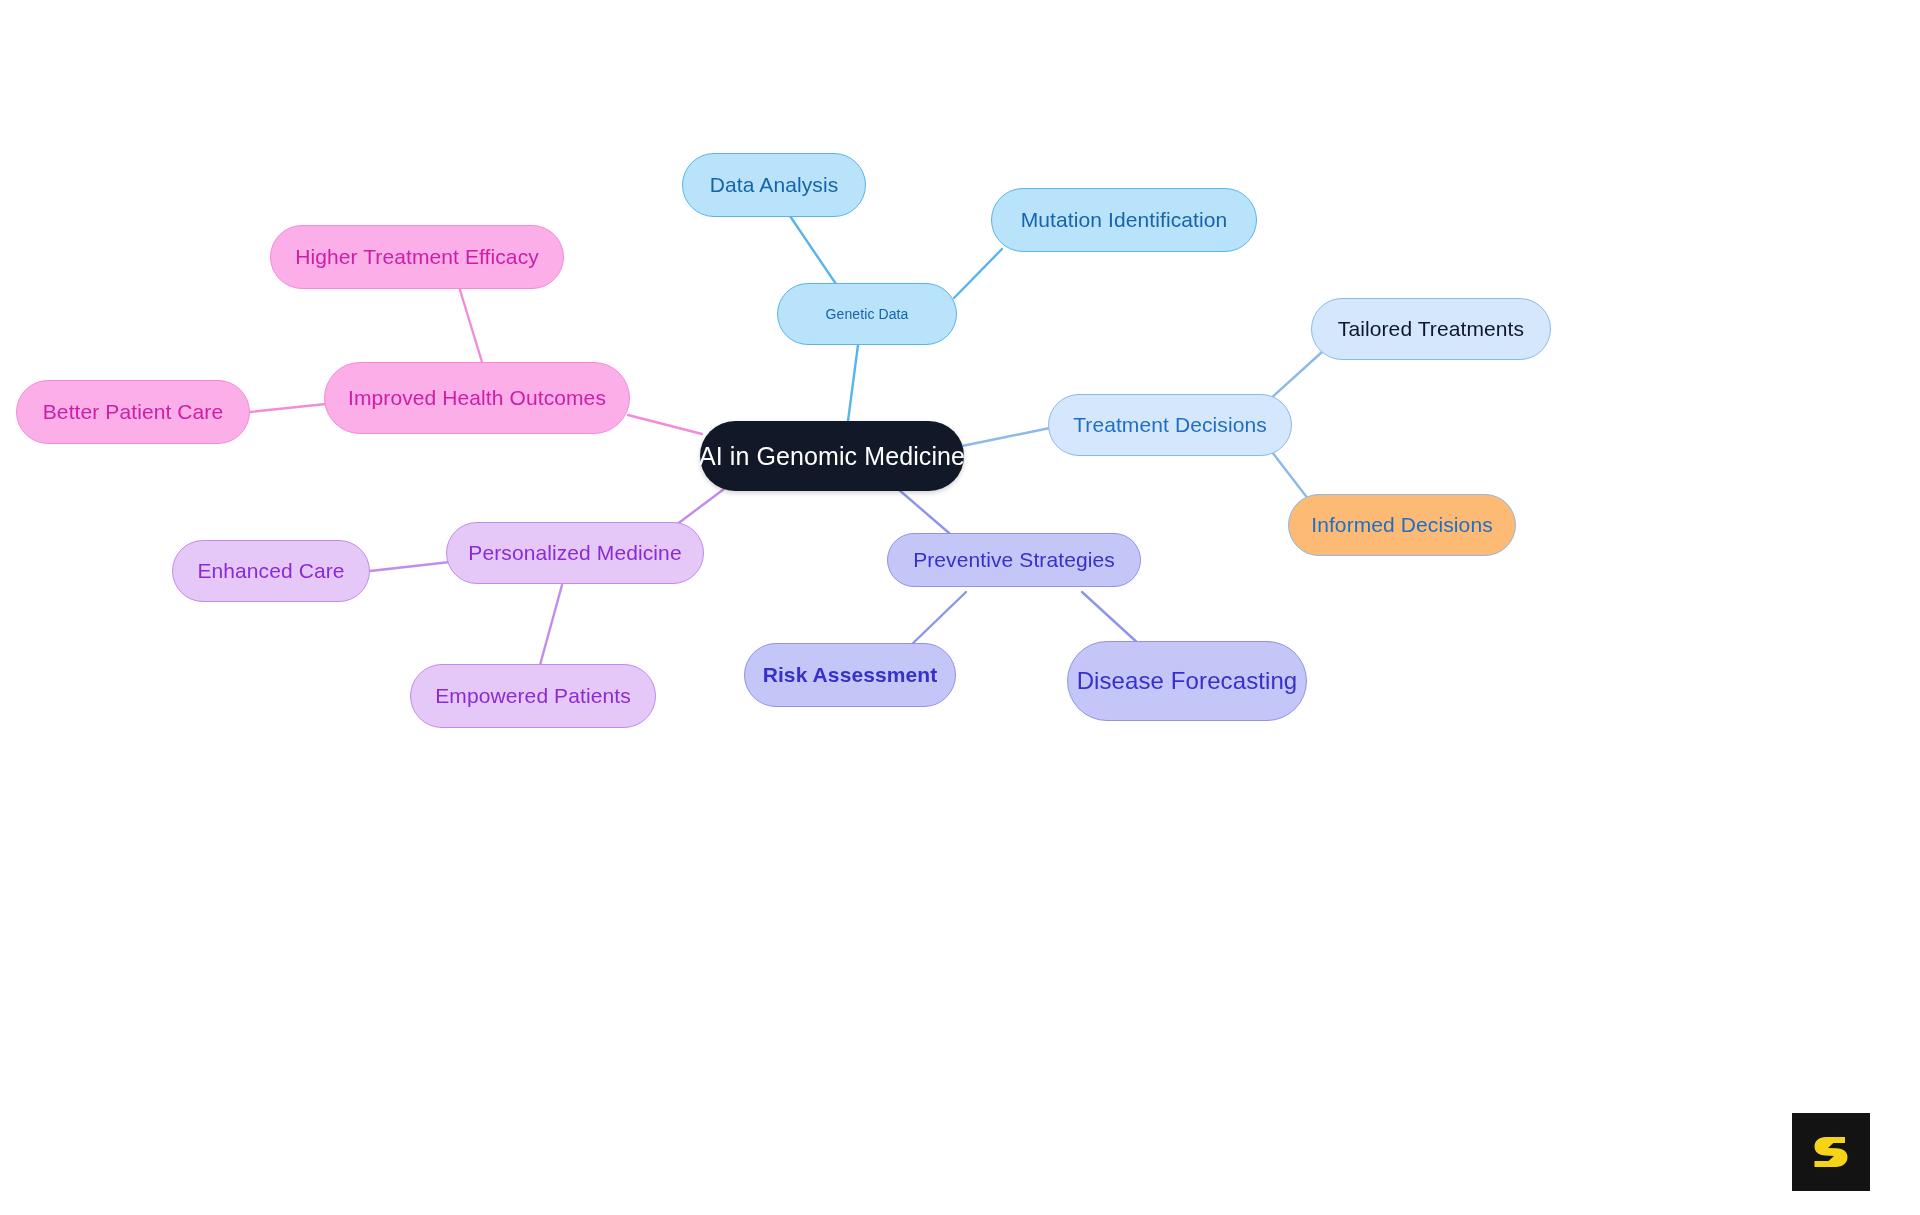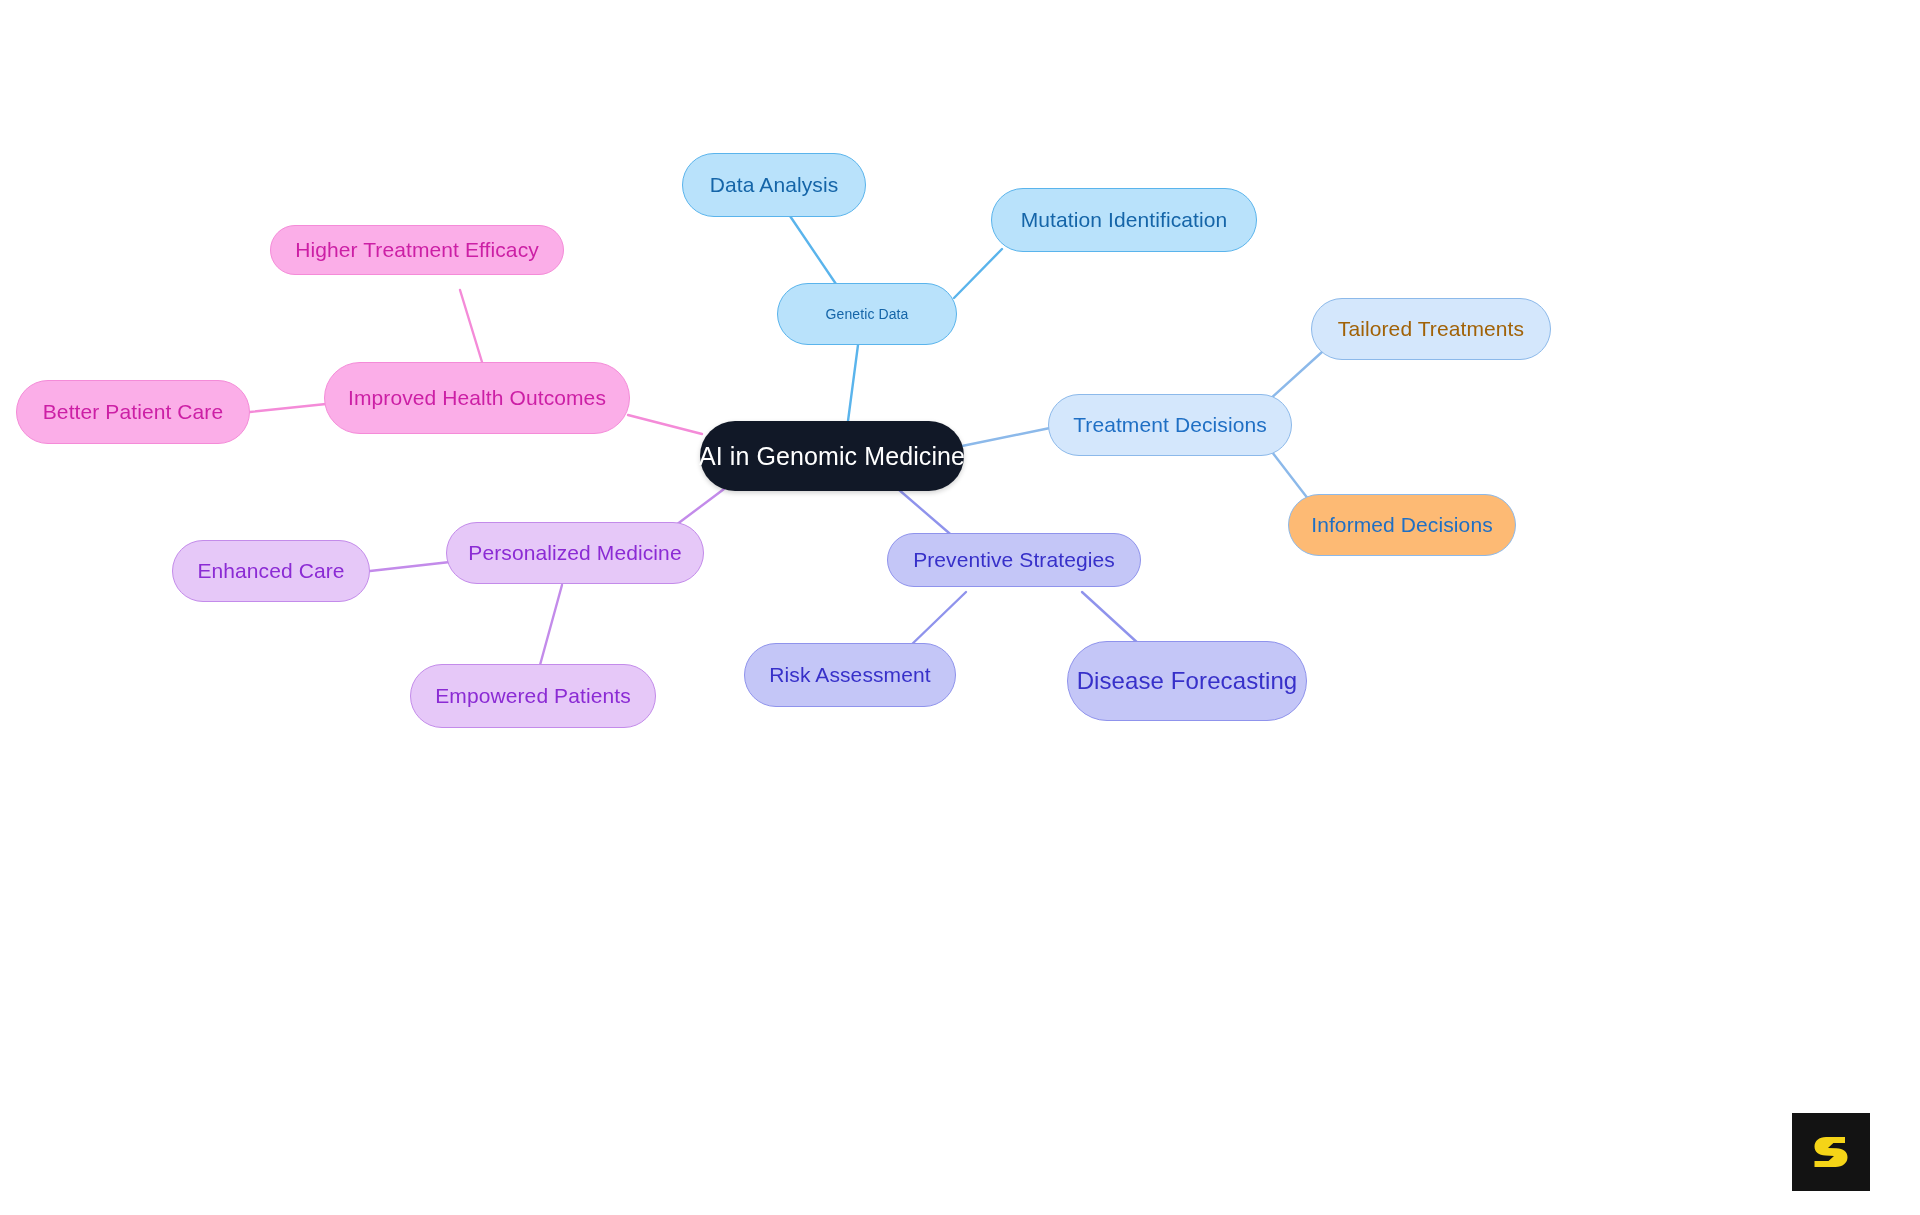--- a/index.html
+++ b/index.html
@@ -87,48 +87,48 @@
   <div id="node-layer">
       <div class="node" style="left: 682px; top: 153px; width: 184px; height: 64px; background: rgb(185, 226, 251); color: rgb(21, 101, 168); font-size: 21px; border-color: rgb(90, 180, 236);">
         <span class="node-label">Data Analysis</span>
       </div>
       <div class="node" style="left: 991px; top: 188px; width: 266px; height: 64px; background: rgb(185, 226, 251); color: rgb(21, 101, 168); font-size: 21px; border-color: rgb(90, 180, 236);">
         <span class="node-label">Mutation Identification</span>
       </div>
       <div class="node" style="left: 777px; top: 283px; width: 180px; height: 62px; background: rgb(185, 226, 251); color: rgb(21, 101, 168); font-size: 14px; border-color: rgb(90, 180, 236); align-items: center;">
         <span class="node-label">Genetic Data</span>
       </div>
-      <div class="node" style="left: 1311px; top: 298px; width: 240px; height: 62px; background: rgb(212, 231, 252); color: #a16207; font-size: 21px; border-color: rgb(140, 185, 234);">
+      <div class="node" style="left: 1311px; top: 298px; width: 240px; height: 62px; background: rgb(212, 231, 252); color: #0f172a; font-size: 21px; border-color: rgb(140, 185, 234);">
         <span class="node-label">Tailored Treatments</span>
       </div>
       <div class="node" style="left: 1288px; top: 494px; width: 228px; height: 62px; background: #fdba74; color: rgb(31, 111, 196); font-size: 21px; border-color: rgb(140, 185, 234);">
         <span class="node-label">Informed Decisions</span>
       </div>
       <div class="node" style="left: 1048px; top: 394px; width: 244px; height: 62px; background: rgb(212, 231, 252); color: rgb(31, 111, 196); font-size: 21px; border-color: rgb(140, 185, 234);">
         <span class="node-label">Treatment Decisions</span>
       </div>
-      <div class="node" style="left: 744px; top: 643px; width: 212px; height: 64px; background: rgb(196, 198, 247); color: rgb(55, 48, 201); font-size: 21px; border-color: rgb(143, 147, 236);">
+      <div class="node" style="left: 744px; top: 643px; width: 212px; height: 64px; background: rgb(196, 198, 247); color: rgb(55, 48, 201); font-size: 21px; border-color: rgb(143, 147, 236); font-weight: bold;">
         <span class="node-label">Risk Assessment</span>
       </div>
       <div class="node" style="left: 1067px; top: 641px; width: 240px; height: 80px; background: rgb(196, 198, 247); color: rgb(55, 48, 201); font-size: 24px; border-color: rgb(143, 147, 236);">
         <span class="node-label">Disease Forecasting</span>
       </div>
       <div class="node" style="left: 887px; top: 533px; width: 254px; height: 54px; background: rgb(196, 198, 247); color: rgb(55, 48, 201); font-size: 21px; border-color: rgb(143, 147, 236);">
         <span class="node-label">Preventive Strategies</span>
       </div>
       <div class="node" style="left: 172px; top: 540px; width: 198px; height: 62px; background: rgb(230, 200, 248); color: rgb(139, 43, 212); font-size: 21px; border-color: rgb(195, 139, 234);">
         <span class="node-label">Enhanced Care</span>
       </div>
       <div class="node" style="left: 410px; top: 664px; width: 246px; height: 64px; background: rgb(230, 200, 248); color: rgb(139, 43, 212); font-size: 21px; border-color: rgb(195, 139, 234);">
         <span class="node-label">Empowered Patients</span>
       </div>
       <div class="node" style="left: 446px; top: 522px; width: 258px; height: 62px; background: rgb(230, 200, 248); color: rgb(139, 43, 212); font-size: 21px; border-color: rgb(195, 139, 234); align-items: center;">
         <span class="node-label">Personalized Medicine</span>
       </div>
-      <div class="node" style="left: 270px; top: 225px; width: 294px; height: 50px; background: rgb(251, 174, 232); color: rgb(204, 31, 165); font-size: 21px; border-color: rgb(244, 139, 216);">
+      <div class="node" style="left: 270px; top: 225px; width: 294px; height: 64px; background: rgb(251, 174, 232); color: rgb(204, 31, 165); font-size: 21px; border-color: rgb(244, 139, 216);">
         <span class="node-label">Higher Treatment Efficacy</span>
       </div>
       <div class="node" style="left: 16px; top: 380px; width: 234px; height: 64px; background: rgb(251, 174, 232); color: rgb(204, 31, 165); font-size: 21px; border-color: rgb(244, 139, 216);">
         <span class="node-label">Better Patient Care</span>
       </div>
       <div class="node" style="left: 324px; top: 362px; width: 306px; height: 72px; background: rgb(251, 174, 232); color: rgb(204, 31, 165); font-size: 21px; border-color: rgb(244, 139, 216);">
         <span class="node-label">Improved Health Outcomes</span>
       </div>
       <div class="node node-root" style="left: 700px; top: 421px; width: 264px; height: 70px; background: rgb(17, 24, 39); color: rgb(255, 255, 255); font-size: 25px;">
         <span class="node-label">AI in Genomic Medicine</span>

